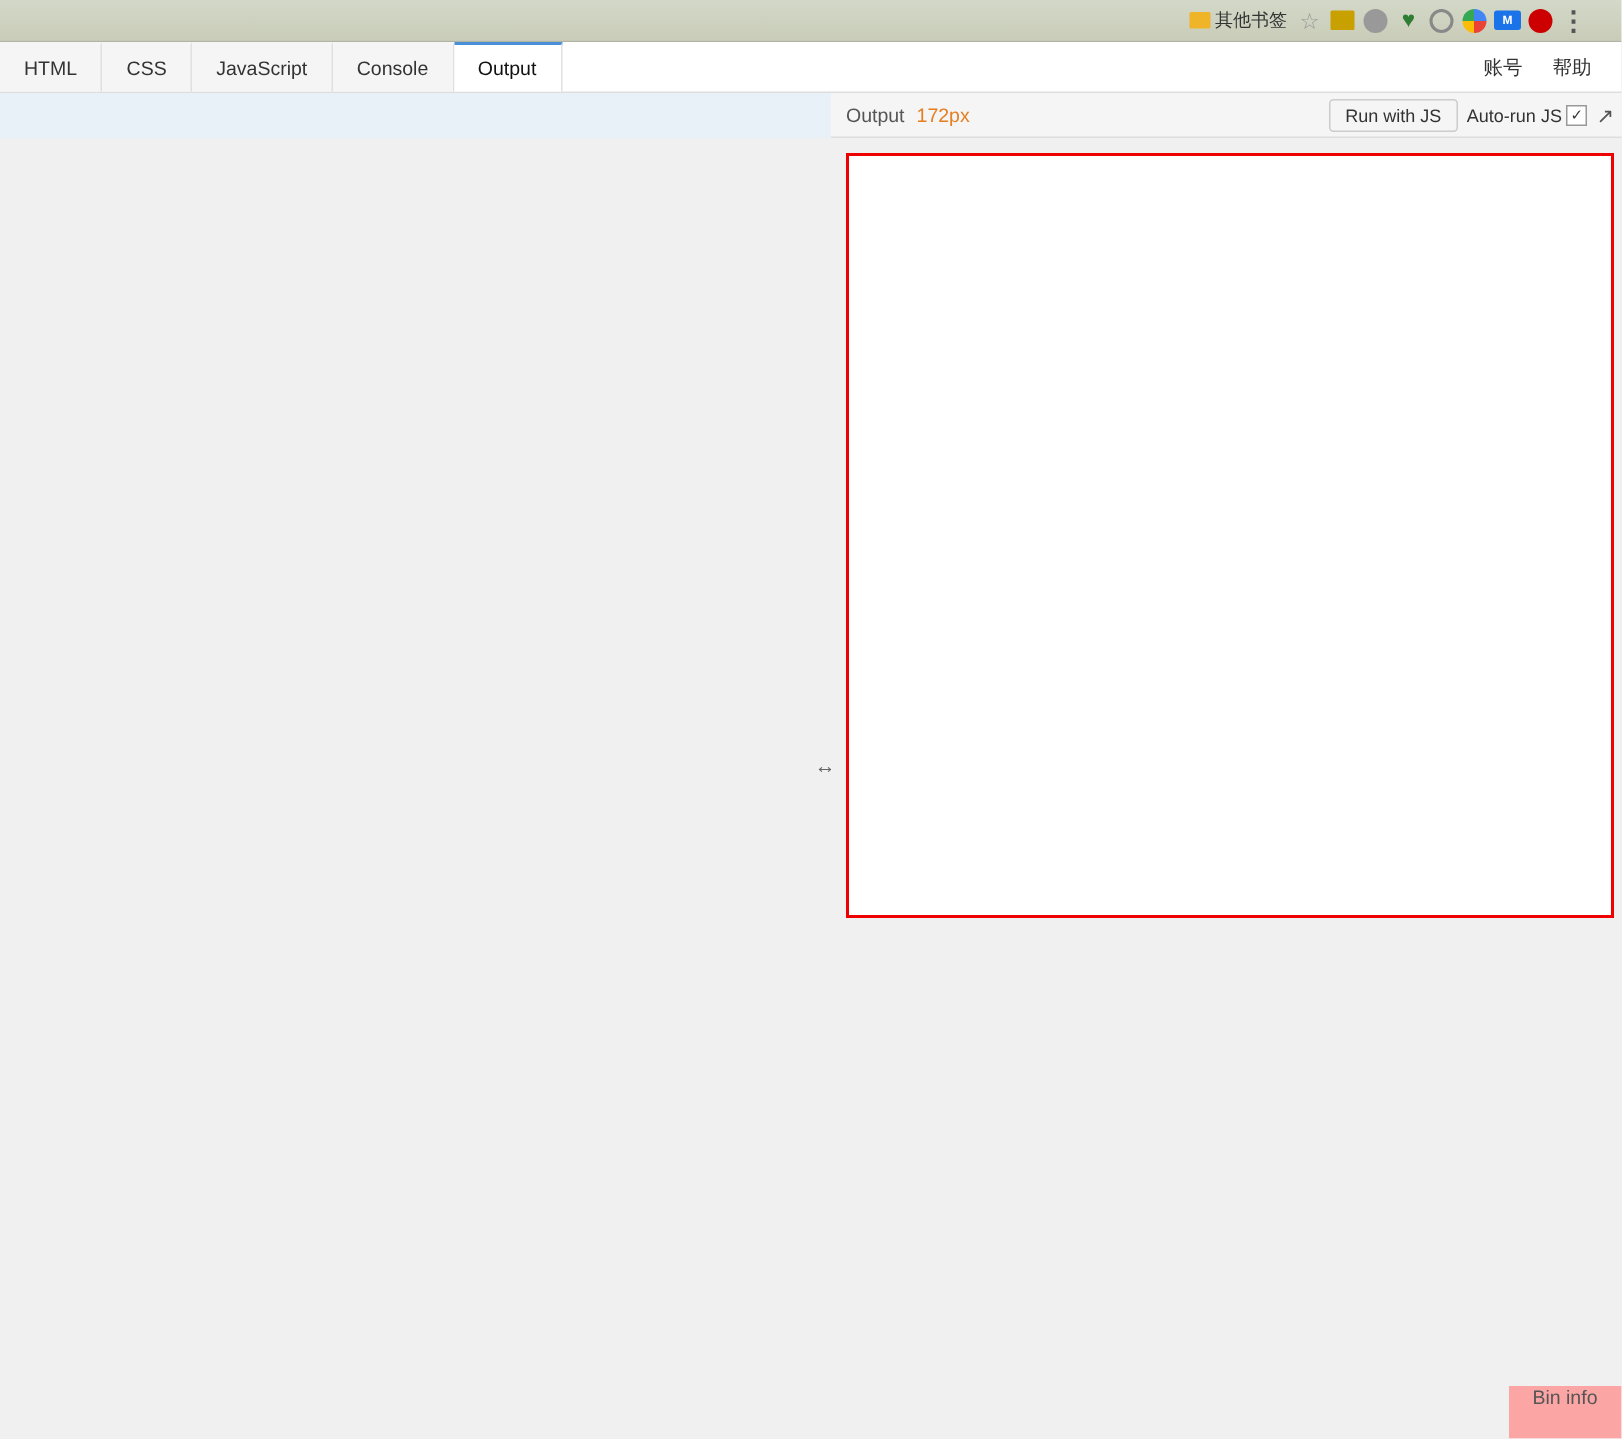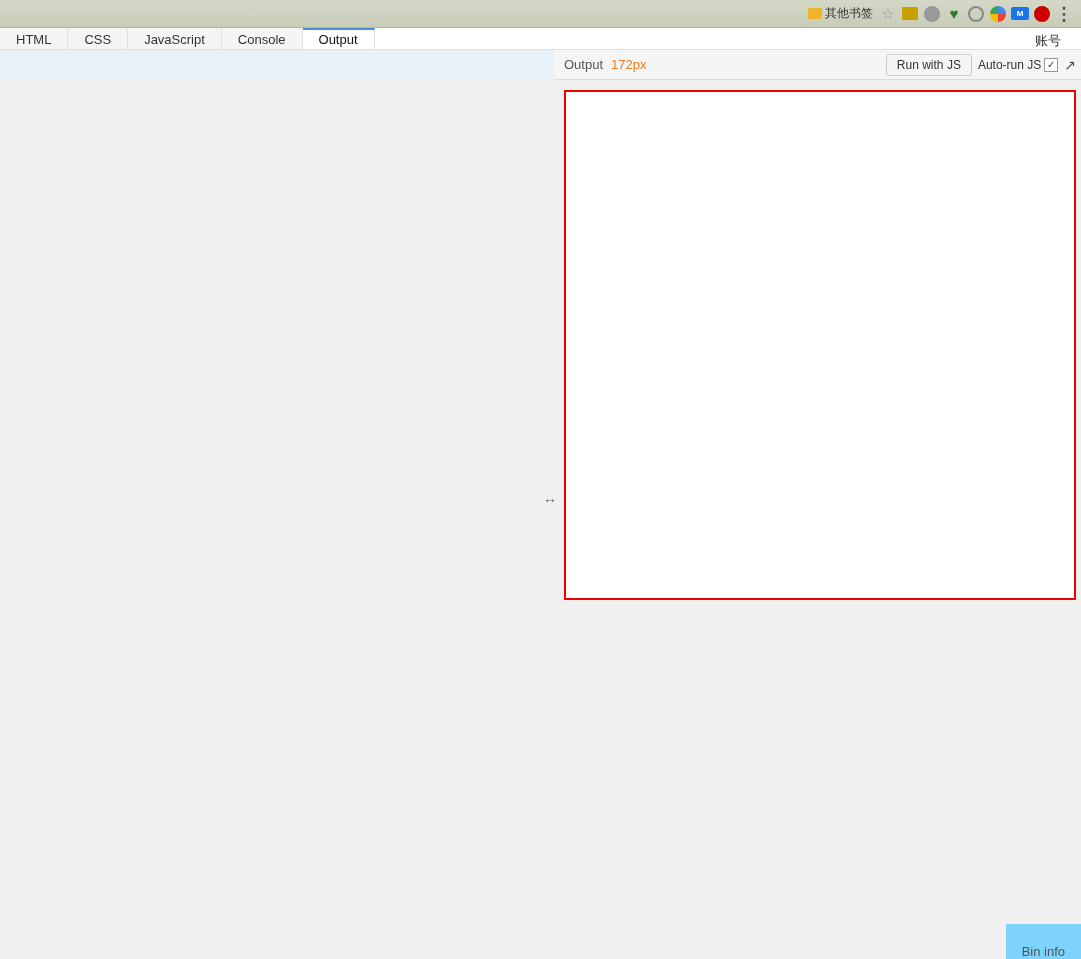--- a/index.html
+++ b/index.html
@@ -18,21 +18,21 @@
       position: relative;
     }
 
     
     .browser-bar {
       height: 28px;
       background: linear-gradient(to bottom, #d4d8c8, #c8ccb8);
       display: flex;
       align-items: center;
       justify-content: flex-end;
-      padding-right: 8px;
+      padding-right: 23px;
       border-bottom: 1px solid #b0b4a0;
     }
 
     .browser-icons {
       display: flex;
       align-items: center;
       gap: 4px;
     }
 
     .browser-icon {
@@ -63,21 +63,21 @@
 
     .bookmark-folder-icon {
       width: 14px;
       height: 11px;
       background: #f0b429;
       border-radius: 1px;
     }
 
     
     .toolbar {
-      height: 22px;
+      height: 34px;
       background: #ffffff;
       display: flex;
       align-items: stretch;
       border-bottom: 1px solid #ddd;
       padding-left: 0;
     }
 
     .tab-item {
       padding: 0 16px;
       display: flex;
@@ -95,21 +95,20 @@
       border-top: 2px solid #4a90d9;
       color: #111;
     }
 
     .toolbar-right {
       margin-left: auto;
       display: flex;
       align-items: center;
       gap: 4px;
       padding-right: 12px;
-      flex-direction: column;
     }
 
     .toolbar-link {
       font-size: 13px;
       color: #333;
       cursor: pointer;
       padding: 4px 8px;
     }
 
     
@@ -244,22 +243,22 @@
     }
 
     
     .bin-info-bar {
       position: absolute;
       bottom: 0;
       right: 0;
       height: 35px;
       padding: 0 16px;
       display: flex;
-      align-items: flex-end;
-      background: #7dd3fc;
+      align-items: flex-start;
+      background: #fca5a5;
     }
 
     .bin-info-text {
       font-size: 13px;
       color: #555;
     }
 
     
     .editor-area {
       width: 100%;

